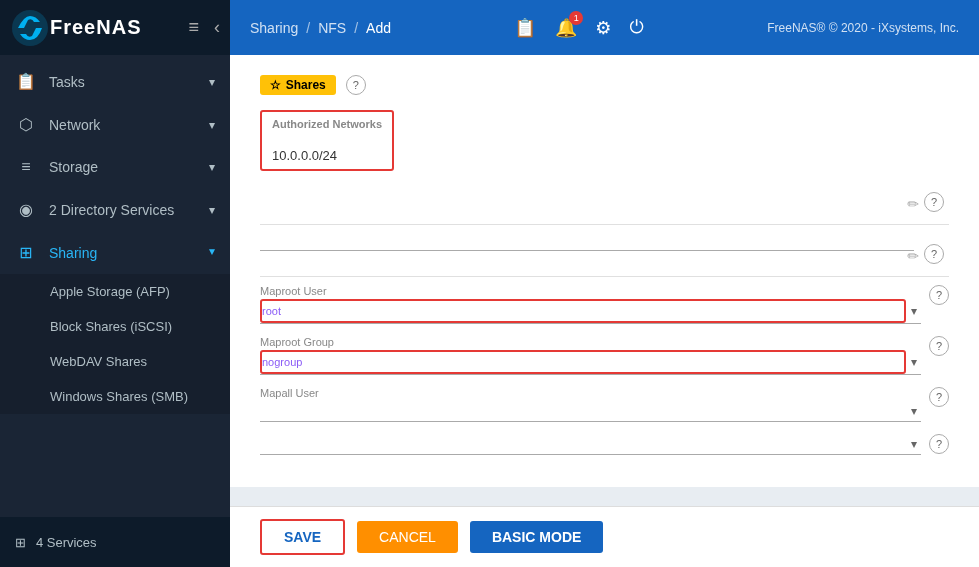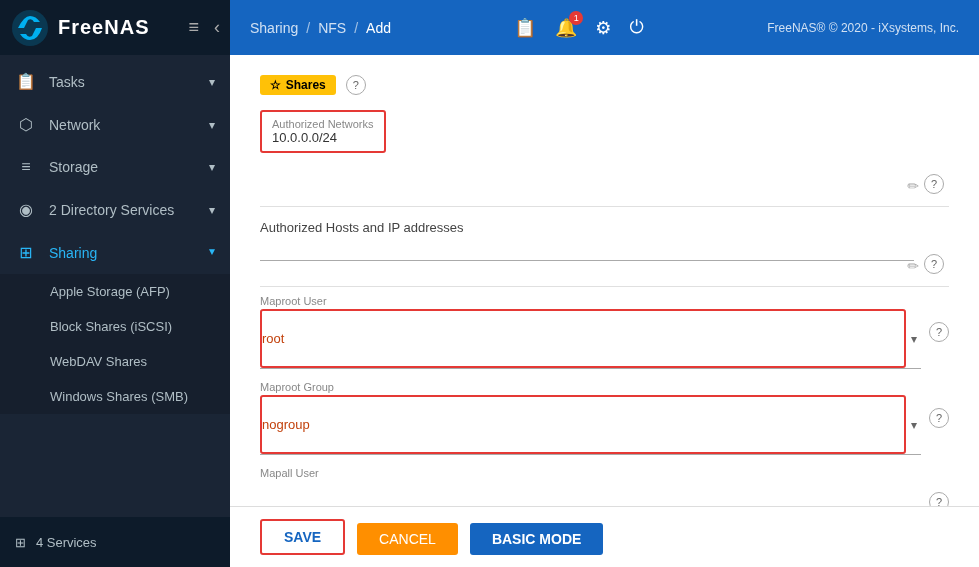--- a/index.html
+++ b/index.html
@@ -29,21 +29,21 @@
       height: 55px;
       display: flex;
       align-items: center;
       padding: 0 10px;
       gap: 10px;
     }
 
     .freenas-logo {
       display: flex;
       align-items: center;
-      gap: 8px;
+      gap: 0;
     }
 
     .logo-icon {
       width: 40px;
       height: 40px;
     }
 
     .logo-text {
       color: #fff;
       font-size: 20px;
@@ -211,31 +211,32 @@
       border: 2px solid #e53935;
       border-radius: 3px;
       padding: 6px 10px;
       display: inline-block;
       min-width: 90px;
     }
 
     .auth-label {
       font-size: 11px;
       color: #888;
-      margin-bottom: 0;
+      margin-bottom: 18px;
+      font-weight: bold;
     }
 
     .auth-value {
       font-size: 13px;
       color: #333;
     }
 
     .full-field {
       display: flex;
-      align-items: center;
+      align-items: flex-start;
       gap: 8px;
       margin-bottom: 12px;
     }
 
     .dropdown-arrow {
       color: #666;
       font-size: 12px;
       padding-right: 4px;
       cursor: pointer;
     }
@@ -275,37 +276,37 @@
       display: flex;
       align-items: center;
       border-bottom: 1px solid #aaa;
       gap: 5px;
     }
 
     .field-labeled .value-row input {
       flex: 1;
       border: none;
       outline: none;
-      font-size: 13px;
-      color: #c2410c;
-      padding: 20px 0;
+      font-size: 11px;
+      color: #8b5cf6;
+      padding: 4px 0;
       background: transparent;
     }
 
     .value-bordered {
       border: 2px solid #e53935 !important;
       border-radius: 3px;
       padding: 4px 8px;
     }
 
     .action-bar {
       background: #fff;
       padding: 12px 30px;
       display: flex;
-      align-items: flex-end;
+      align-items: center;
       gap: 12px;
       border-top: 1px solid #ddd;
     }
 
     .btn-save {
       background: #fff;
       color: #1565c0;
       border: 2px solid #e53935;
       padding: 8px 22px;
       font-size: 14px;
@@ -483,21 +484,20 @@
         </div>
       </div>
 
       <div style="position:relative; height:30px; margin-bottom:5px;">
         <span style="position:absolute; right:30px; bottom:4px; color:#aaa; font-size:14px; cursor:pointer;">✏</span>
         <div class="help-icon" style="position:absolute; right:5px; bottom:4px;">?</div>
       </div>
 
       <hr class="divider-line">
 
-      <div class="section-label">Authorized Hosts and IP addresses</div>
 
       <div style="position:relative; height:35px; margin-bottom:5px; display:flex; align-items:center;">
         <div style="flex:1; border-bottom:1px solid #aaa; margin-right:35px;"></div>
         <span style="position:absolute; right:30px; bottom:4px; color:#aaa; font-size:14px; cursor:pointer;">✏</span>
         <div class="help-icon" style="position:absolute; right:5px; bottom:4px;">?</div>
       </div>
 
       <hr class="divider-line">
 
       <div class="full-field">

